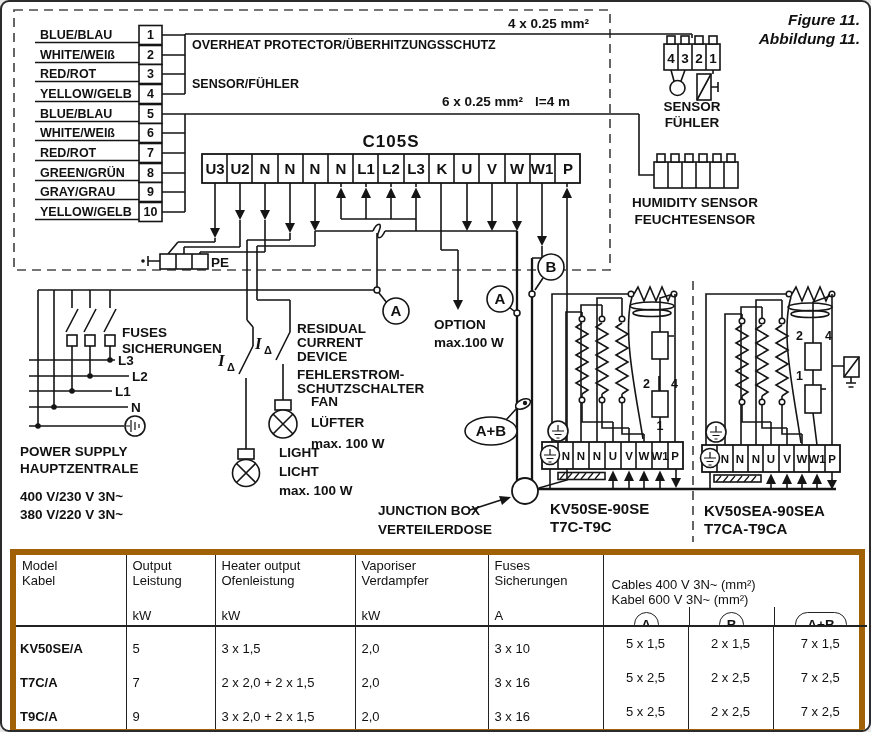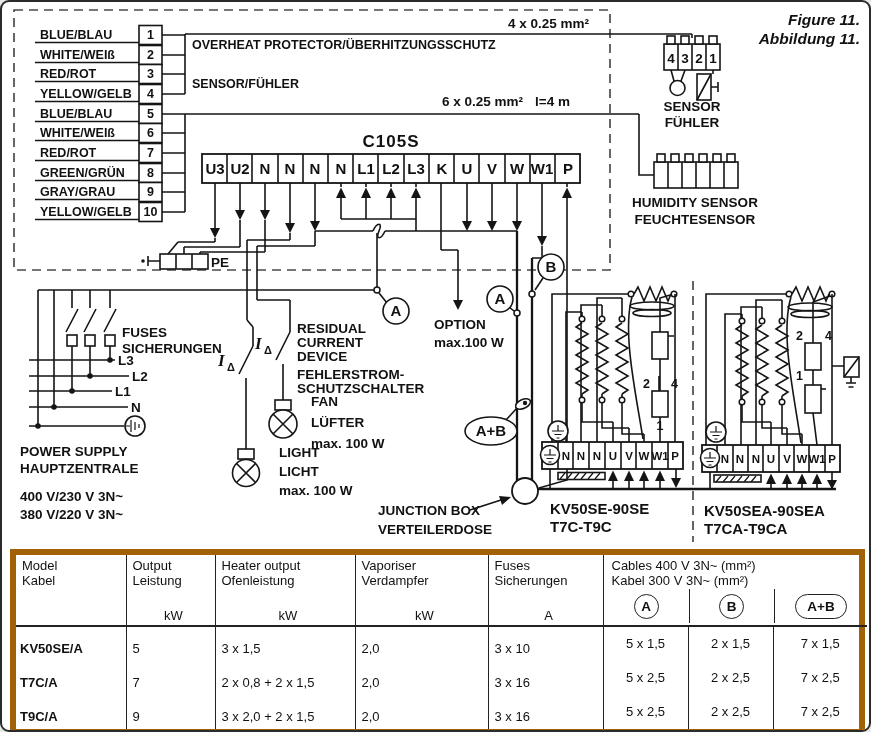--- a/index.html
+++ b/index.html
@@ -26,23 +26,23 @@
   .ser{font-family:"Liberation Serif",serif;font-style:italic;font-weight:bold;font-size:17px;}
   .sub{font-size:11px;font-weight:bold;}
   
   .tbl{position:absolute;left:8px;top:547px;width:855px;box-sizing:border-box;border:6px solid #a16207;}
   .tbl table{border-collapse:collapse;table-layout:fixed;width:100%;}
   .tbl th,.tbl td{border-left:1.5px solid #222;vertical-align:top;overflow:hidden;white-space:nowrap;}
   .tbl th:first-child,.tbl td:first-child{border-left:none;}
   .tbl thead th{border-bottom:2px solid #222;height:70px;padding:0;font-weight:normal;font-size:13px;text-align:left;}
   .hwrap{display:flex;flex-direction:column;justify-content:space-between;height:70px;padding:3px 0 2px 6px;box-sizing:border-box;}
   .h2l span{display:block;line-height:15px;}
-  .unit{line-height:15px;text-align:center;}
+  .unit{line-height:15px;}
   .cabth .hwrap{padding-left:0;}
-  .cabth .h2l{padding-left:8px;}
+  .cabth .h2l{padding-left:8px;margin-top:19px;}
   .subs{display:flex;align-items:flex-end;height:34px;}
   .subcell{flex:none;display:flex;justify-content:center;align-items:center;height:34px;box-sizing:border-box;}
   .subcell.bl{border-left:1.5px solid #222;}
   .circ{display:inline-block;width:23px;height:23px;border:1.7px solid #222;border-radius:50%;
         text-align:center;line-height:23px;font-size:13.5px;font-weight:bold;}
   .pill{display:inline-block;padding:0 11px;height:23px;border:1.7px solid #222;border-radius:13px;
         line-height:23px;font-size:13.5px;font-weight:bold;}
   .tbl tbody td{height:18px;font-size:13px;padding:13px 0 0 6px;line-height:18px;}
   .tbl tbody td.m{font-weight:bold;padding-left:4px;}
   .tbl tbody td.c{text-align:center;padding:8px;}
@@ -490,21 +490,21 @@
                   <span>Fuses</span>
                   <span>Sicherungen</span>
                 </div>
                 <div class="unit">A</div>
               </div>
             </th>
         <th colspan="3" class="cabth">
           <div class="hwrap">
             <div class="h2l">
                   <span>Cables 400 V 3N~ (mm²)</span>
-                  <span>Kabel 300 V 3N~ (mm²)</span>
+                  <span>Kabel 600 V 3N~ (mm²)</span>
                 </div>
             <div class="subs">
               <div class="subcell" style="width:85px">
                     <span class="circ">A</span>
                   </div>
               <div class="subcell bl" style="width:85px">
                     <span class="circ">B</span>
                   </div>
               <div class="subcell bl" style="width:94px">
                     <span class="pill">A+B</span>
@@ -521,21 +521,21 @@
             <td>3 x 1,5</td>
             <td>2,0</td>
             <td>3 x 10</td>
             <td class="c">5 x 1,5</td>
             <td class="c">2 x 1,5</td>
             <td class="c">7 x 1,5</td>
       </tr>
       <tr>
         <td class="m">T7C/A</td>
             <td>7</td>
-            <td>2 x 0,8 + 2 x 1,5</td>
+            <td>2 x 2,0 + 2 x 1,5</td>
             <td>2,0</td>
             <td>3 x 16</td>
             <td class="c">5 x 2,5</td>
             <td class="c">2 x 2,5</td>
             <td class="c">7 x 2,5</td>
       </tr>
       <tr>
         <td class="m">T9C/A</td>
             <td>9</td>
             <td>3 x 2,0 + 2 x 1,5</td>

